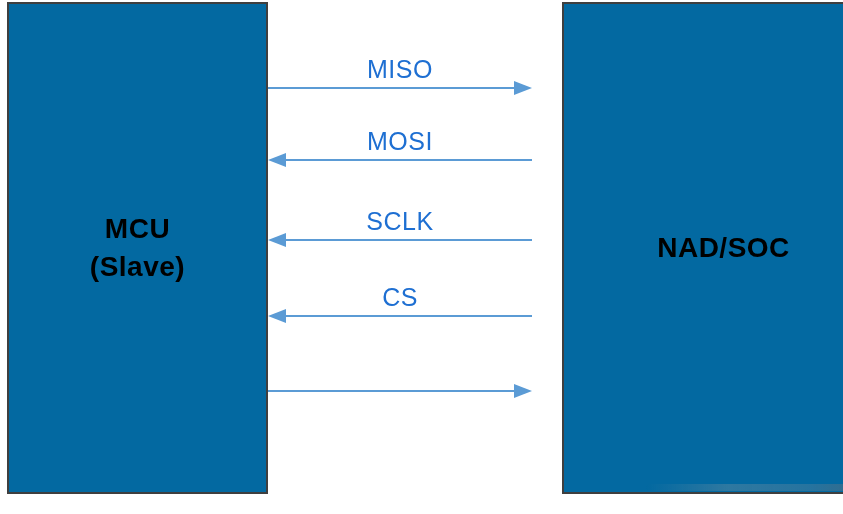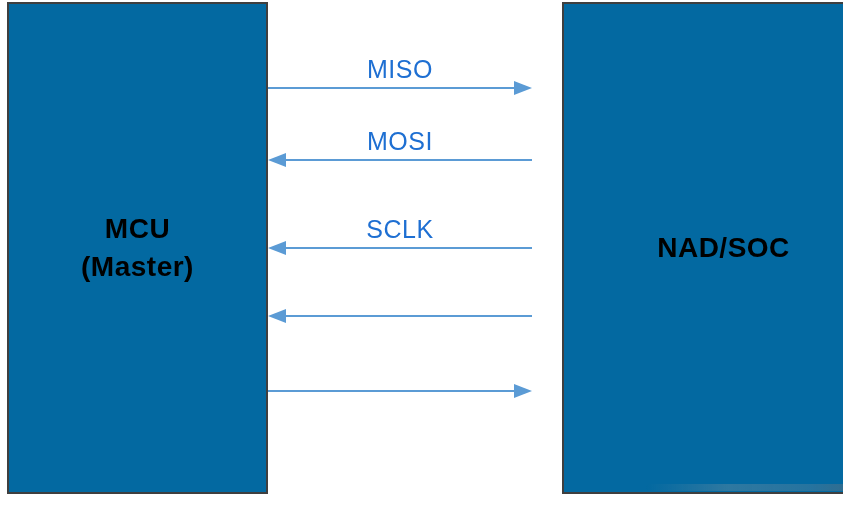--- a/index.html
+++ b/index.html
@@ -101,45 +101,46 @@
     border-radius: 3px;
   }
 </style>
 </head>
 <body>
 
 <div class="stage">
 
   <div class="block left">
     <div class="title">MCU</div>
-    <div class="subtitle">(Master)</div>
+    <div class="subtitle">(Slave)</div>
   </div>
 
   <div class="block right">
     <div class="title">NAD/SOC</div>
     <div class="watermark-smudge"></div>
   </div>
 
   <div class="signals">
       <div class="sig-row dir-right" style="top: 55px;">
         <div class="sig-label">MISO</div>
         <div class="sig-line"></div>
         <div class="arrowhead"></div>
       </div>
       <div class="sig-row dir-left" style="top: 115px; margin-top: 12px;">
         <div class="sig-label">MOSI</div>
         <div class="sig-line"></div>
         <div class="arrowhead"></div>
       </div>
-      <div class="sig-row dir-left" style="top: 207px; margin-top: 8px;">
+      <div class="sig-row dir-left" style="top: 207px;">
         <div class="sig-label">SCLK</div>
         <div class="sig-line"></div>
         <div class="arrowhead"></div>
       </div>
       <div class="sig-row dir-left" style="top: 283px;">
+        <div class="sig-label">CS</div>
         <div class="sig-line"></div>
         <div class="arrowhead"></div>
       </div>
       <div class="sig-row dir-right" style="top: 358px;">
         <div class="sig-line"></div>
         <div class="arrowhead"></div>
       </div>
     </div>
 
 </div>

